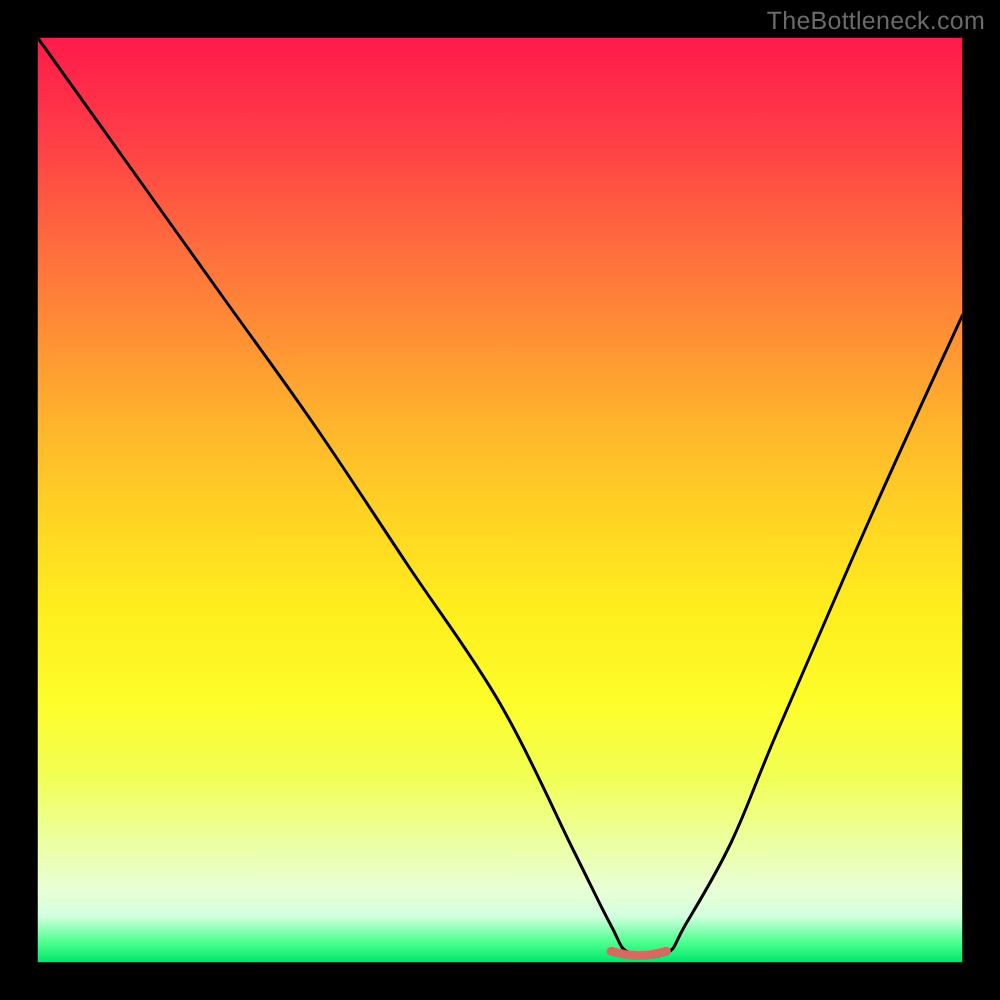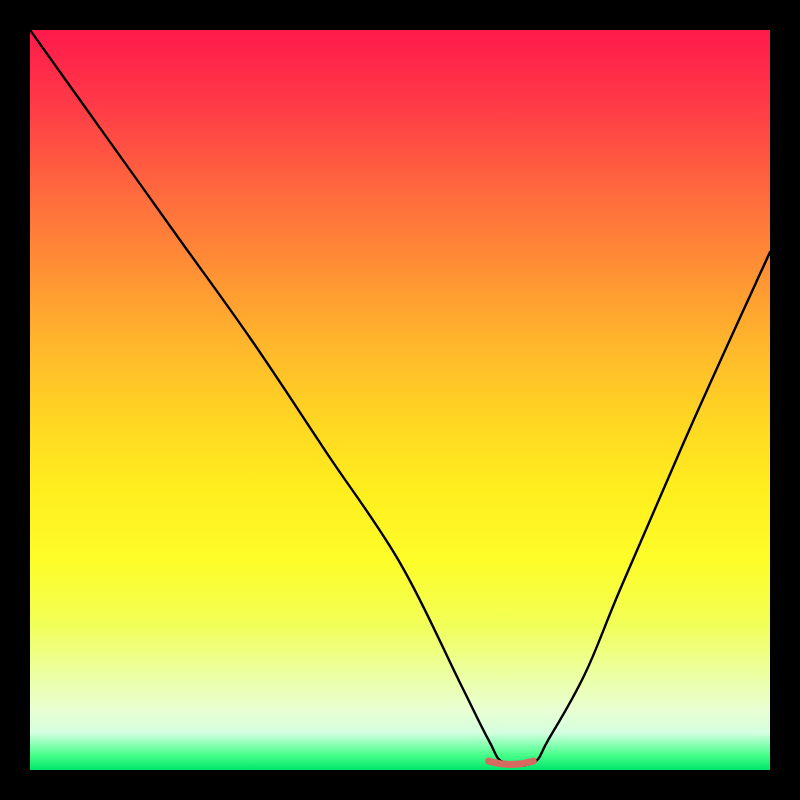--- a/index.html
+++ b/index.html
@@ -58,20 +58,21 @@
     font-size: 20px;
     font-weight: 500;
     letter-spacing: 0.2px;
     pointer-events: none;
   }
 </style>
 </head>
 <body>
 
 <div class="frame">
+  <div class="watermark">TheBottleneck.com</div>
 
   <div class="plot">
     <div class="gradient"></div>
 
     <svg class="curve" viewBox="0 0 740 740" preserveAspectRatio="none">
       <path id="curve-path" fill="none" stroke="#000000" stroke-width="2.4" stroke-linecap="round" stroke-linejoin="round" d="M 0 0 C 13.32 18.648000000000003, 47.36 66.30400000000002, 74 103.60000000000002 C 100.64 140.89600000000002, 121.36 169.90400000000005, 148 207.20000000000005 C 174.64 244.49600000000004, 195.36 272.172, 222 310.8 C 248.64 349.428, 269.36 381.84000000000003, 296 421.8 C 322.64 461.76, 346.024 491.5079999999999, 370 532.8 C 393.976 574.092, 413.216 619.2320000000001, 429.2 651.2 C 445.18399999999997 683.168, 450.808 695.7479999999999, 458.8 710.4 C 466.79200000000003 725.052, 465.608 728.604, 473.6 732.6 C 481.59200000000004 736.596, 495.208 736.596, 503.20000000000005 732.6 C 511.19200000000006 728.604, 508.676 726.384, 518 710.4 C 527.324 694.4159999999999, 541.68 671.7719999999999, 555 643.8 C 568.32 615.828, 572.02 601.62, 592 555 C 611.98 508.38, 639.36 444.74, 666 384.8 C 692.64 324.86, 726.68 251.304, 740 222"></path>
       <path id="marker-path" fill="none" stroke="#d66a61" stroke-width="7" stroke-linecap="round" stroke-linejoin="round" d="M 458.8 731.12 C 461.464 731.6528, 468.272 733.5472000000001, 473.6 734.08 C 478.92800000000005 734.6128, 483.072 734.6128, 488.40000000000003 734.08 C 493.72800000000007 733.5472000000001, 500.53600000000006 731.6528, 503.20000000000005 731.12"></path>
     </svg>
   </div>
 </div>

